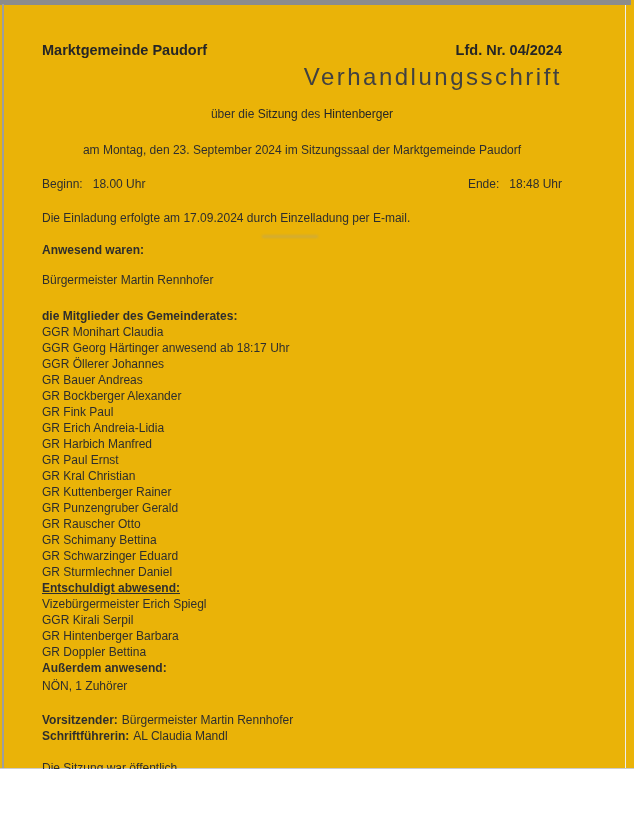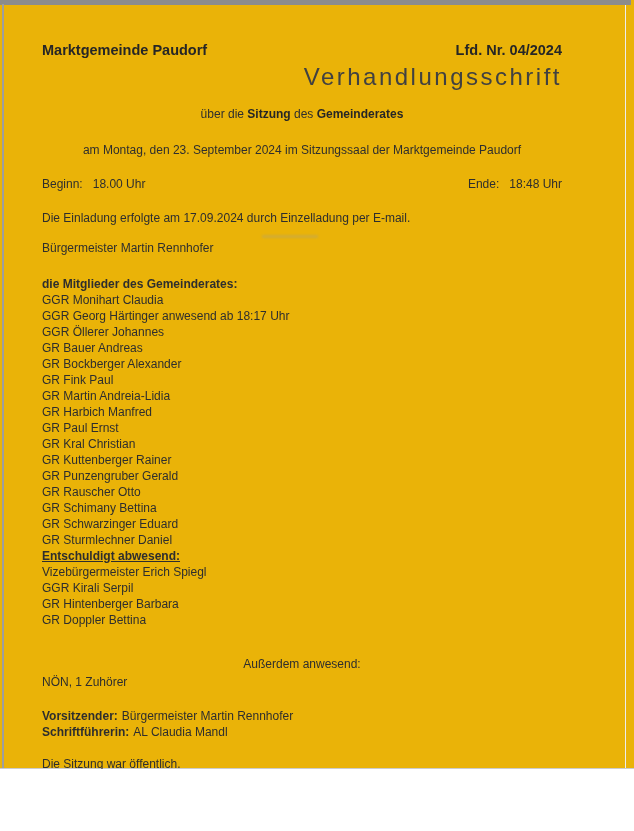--- a/index.html
+++ b/index.html
@@ -79,27 +79,27 @@
     margin-top: 18px;
     display: flex;
     justify-content: space-between;
   }
   .time-value { padding-left: 10px; text-align: center; }
   .invitation     { margin-top: 18px; }
   .present-heading{ margin-top: 16px; font-weight: bold; }
   .mayor-line     { margin-top: 14px; }
   .members-heading{ margin-top: 20px; font-weight: bold; }
   .excused-heading{ font-weight: bold; text-decoration: underline; }
-  .also-heading   { margin-top: 28px; font-weight: normal; text-align: center; }
+  .also-heading   { font-weight: bold; }
   .also-line      { margin-top: 2px; }
   .roles-block    { margin-top: 18px; }
   .role-label     { font-weight: bold; }
   .role-value     { margin-left: 4px; }
   .public-note    { margin-top: 16px; }
-  b { font-weight: bold; color: #262626; }
+  b { font-weight: normal; color: #262626; }
 </style>
 </head>
 <body>
 
 <div class="page">
 
   <div class="scan-bar-top"></div>
   <div class="scan-line-left"></div>
   <div class="scan-line-right"></div>
   <div class="scan-line-bottom"></div>
@@ -110,44 +110,45 @@
   <div class="content">
 
     <div class="header-row">
       <span>Marktgemeinde Paudorf</span>
       <span>Lfd. Nr. 04/2024</span>
     </div>
 
     <div class="doc-title">Verhandlungsschrift</div>
 
     <div class="subtitle centered">
-      <span>über die </span><b>Sitzung</b><span> des </span><b>Gemeinderates</b>
+      <span>über die </span><b>Sitzung</b><span> des </span><b>Hintenberger</b>
     </div>
 
     <div class="session-line centered">am Montag, den 23. September 2024 im Sitzungssaal der Marktgemeinde Paudorf</div>
 
     <div class="times-row">
       <span><span>Beginn:</span><span class="time-value">18.00 Uhr</span></span>
       <span><span>Ende:</span><span class="time-value">18:48 Uhr</span></span>
     </div>
 
     <div class="invitation">Die Einladung erfolgte am 17.09.2024 durch Einzelladung per E-mail.</div>
 
+    <div class="present-heading">Anwesend waren:</div>
 
     <div class="mayor-line">Bürgermeister Martin Rennhofer</div>
 
     <div class="members-heading">die Mitglieder des Gemeinderates:</div>
     <div class="members-list">
         <div class="member-line">GGR Monihart Claudia</div>
         <div class="member-line">GGR Georg Härtinger anwesend ab 18:17 Uhr</div>
         <div class="member-line">GGR Öllerer Johannes</div>
         <div class="member-line">GR Bauer Andreas</div>
         <div class="member-line">GR Bockberger Alexander</div>
         <div class="member-line">GR Fink Paul</div>
-        <div class="member-line">GR Martin Andreia-Lidia</div>
+        <div class="member-line">GR Erich Andreia-Lidia</div>
         <div class="member-line">GR Harbich Manfred</div>
         <div class="member-line">GR Paul Ernst</div>
         <div class="member-line">GR Kral Christian</div>
         <div class="member-line">GR Kuttenberger Rainer</div>
         <div class="member-line">GR Punzengruber Gerald</div>
         <div class="member-line">GR Rauscher Otto</div>
         <div class="member-line">GR Schimany Bettina</div>
         <div class="member-line">GR Schwarzinger Eduard</div>
         <div class="member-line">GR Sturmlechner Daniel</div>
       </div>

